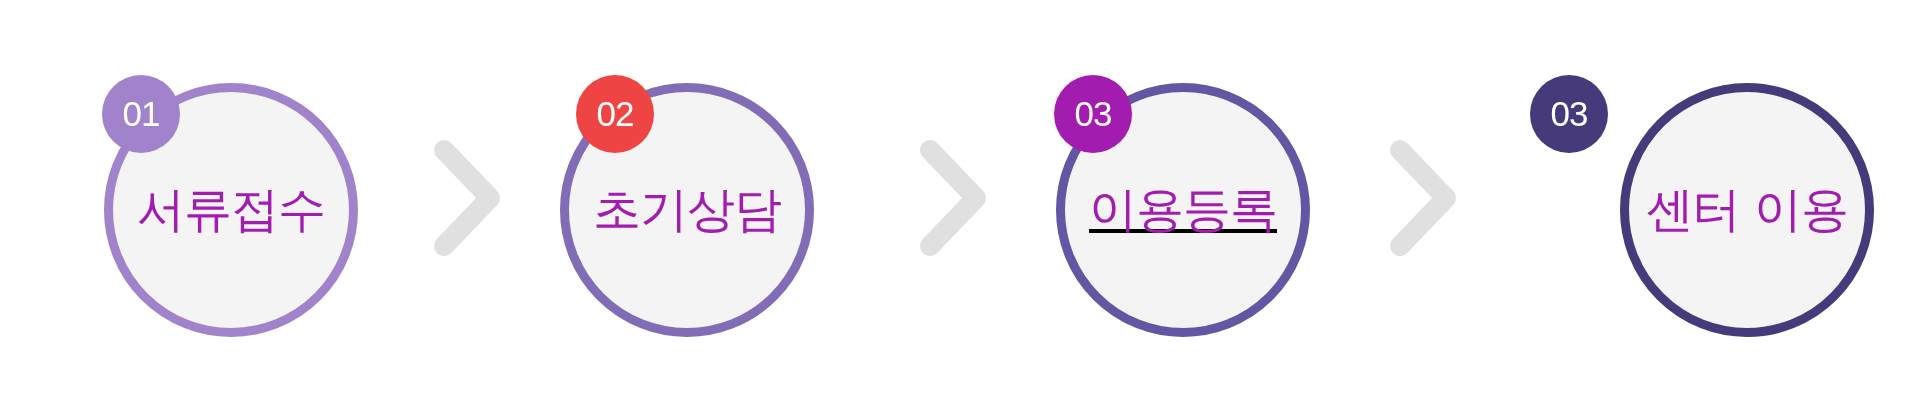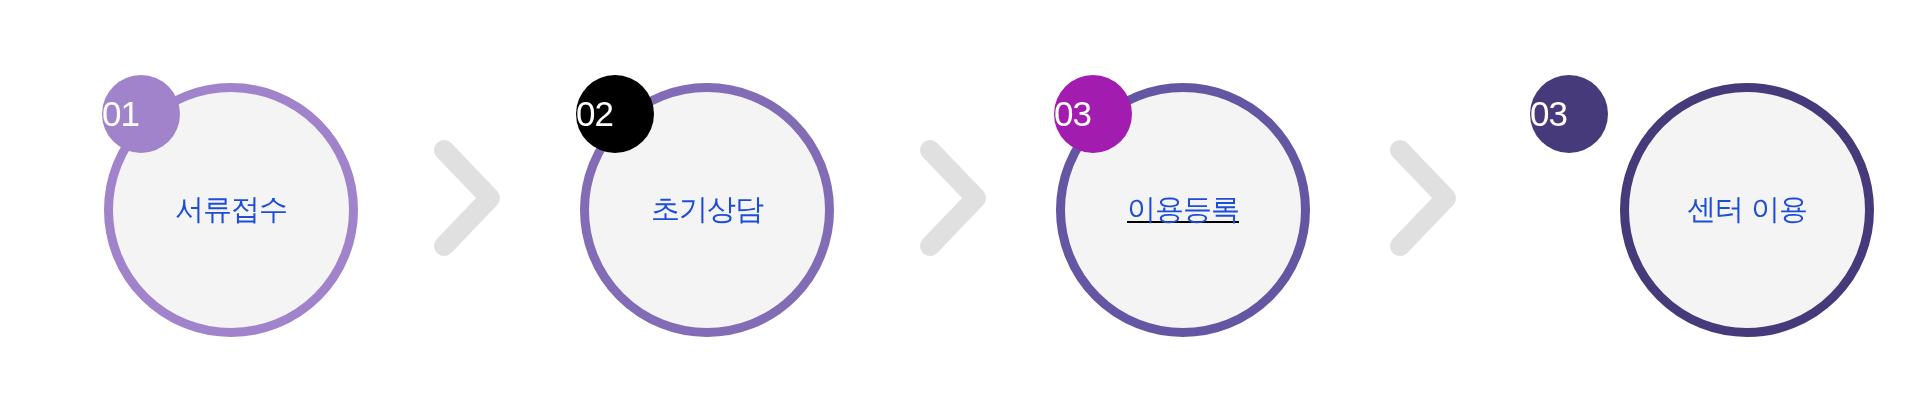--- a/index.html
+++ b/index.html
@@ -1,23 +1,23 @@
 <!DOCTYPE html>
 <html><head>
 <meta charset="utf-8">
 <style>
   html, body { margin: 0; padding: 0; background: #ffffff; }
   body { width: 1920px; height: 415px; position: relative; overflow: hidden;
          font-family: "DejaVu Sans", "Liberation Sans", sans-serif; }
   .main-circle { position: absolute; top: 83px; width: 254px; height: 254px;
                  box-sizing: border-box; border-radius: 50%; border: 9px solid;
                  background: #f4f4f4; display: flex; align-items: center; justify-content: center; }
-  .main-label { font-size: 29px; color: #1d4ed8; letter-spacing: -1px; white-space: nowrap; }
+  .main-label { font-size: 48px; color: #a21caf; letter-spacing: -1px; white-space: nowrap; }
   .badge { position: absolute; top: 75px; width: 78px; height: 78px; border-radius: 50%;
-           display: flex; align-items: center; 
+           display: flex; align-items: center; justify-content: center;
            color: #ffffff; font-size: 35px; letter-spacing: -1px;
            font-family: "Liberation Sans", sans-serif; }
   .arrow { position: absolute; top: 138px; width: 70px; height: 120px; }
 </style>
 </head>
 <body>
 
 <div>
 
   <div>
@@ -27,24 +27,24 @@
     <div class="badge" style="left:102px;background:#a083cb;">
       <span>01</span>
     </div>
   </div>
 
   <svg class="arrow" style="left:432px;" viewBox="0 0 70 120">
     <polyline points="12,12 58,60 12,108" fill="none" stroke="#e0e0e0" stroke-width="20" stroke-linecap="round" stroke-linejoin="round"></polyline>
   </svg>
 
   <div>
-    <div class="main-circle" style="left:580px;border-color:#826cb5;">
+    <div class="main-circle" style="left:560px;border-color:#826cb5;">
       <span class="main-label">초기상담</span>
     </div>
-    <div class="badge" style="left:576px;background:#000000;">
+    <div class="badge" style="left:576px;background:#ef4444;">
       <span>02</span>
     </div>
   </div>
 
   <svg class="arrow" style="left:918px;" viewBox="0 0 70 120">
     <polyline points="12,12 58,60 12,108" fill="none" stroke="#e0e0e0" stroke-width="20" stroke-linecap="round" stroke-linejoin="round"></polyline>
   </svg>
 
   <div>
     <div class="main-circle" style="left:1056px;border-color:#6556a3;text-decoration:underline;">

